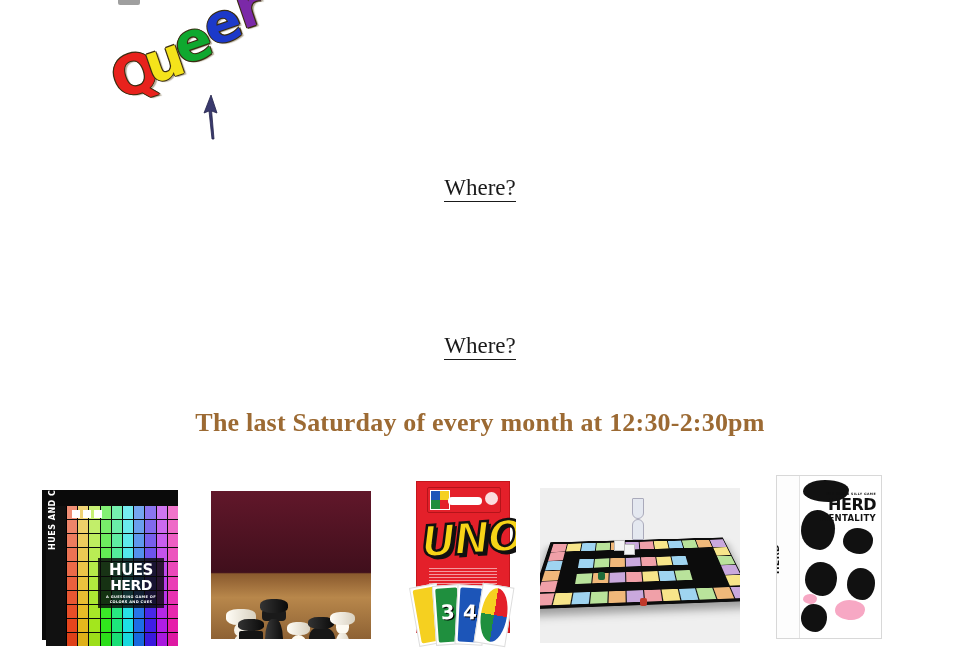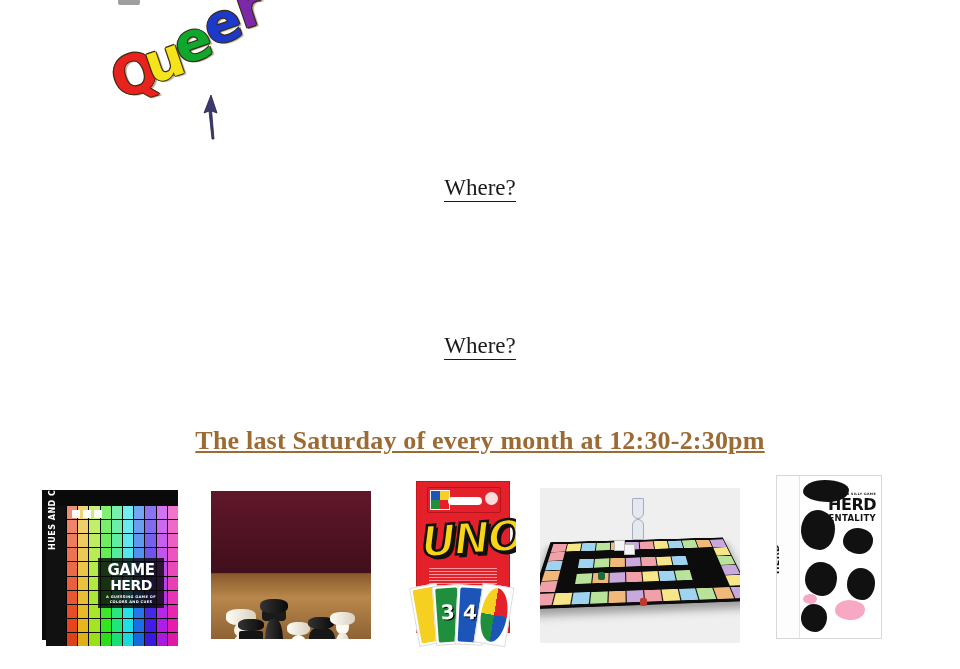--- a/index.html
+++ b/index.html
@@ -86,21 +86,21 @@
     font-family:"Liberation Serif", serif;
     font-weight:bold;
     font-size:26px;
     color:#9c6a33;
     letter-spacing:.2px;
     white-space:nowrap;
   }
   #where-label{top:168px;}
   #where-answer{top:245px;}
   #when-label{top:326px;}
-  #when-answer{top:419px;text-decoration:underline;}
+  #when-answer{top:401px;}
 
   
   #strip{position:absolute;left:0;top:448px;width:960px;height:205px;}
   .ph{position:absolute;overflow:hidden;background:#ffffff;}
 
   
   #img-hues{left:38px;top:25px;width:144px;height:168px;background:#ffffff;}
   #hues-box{
     position:absolute;left:4px;top:10px;width:136px;height:150px;
     background:#0a0a0a;
@@ -390,21 +390,21 @@
             <i style="display: block; background: rgb(58, 25, 222);"></i>
             <i style="display: block; background: rgb(169, 25, 222);"></i>
             <i style="display: block; background: rgb(222, 25, 163);"></i>
           </div>
         <div id="hues-pips">
             <i></i>
             <i></i>
             <i></i>
           </div>
         <div id="hues-logo">
-          <div class="h1">GAME</div>
+          <div class="h1">HUES</div>
           <div class="h2">HERD</div>
           <div class="h3">A GUESSING GAME OF COLORS AND CUES</div>
         </div>
       </div>
     </div>
 
     <div class="ph" id="img-chess">
       <div id="chess-inner">
 
         <div class="pc" style="left:14px;">

